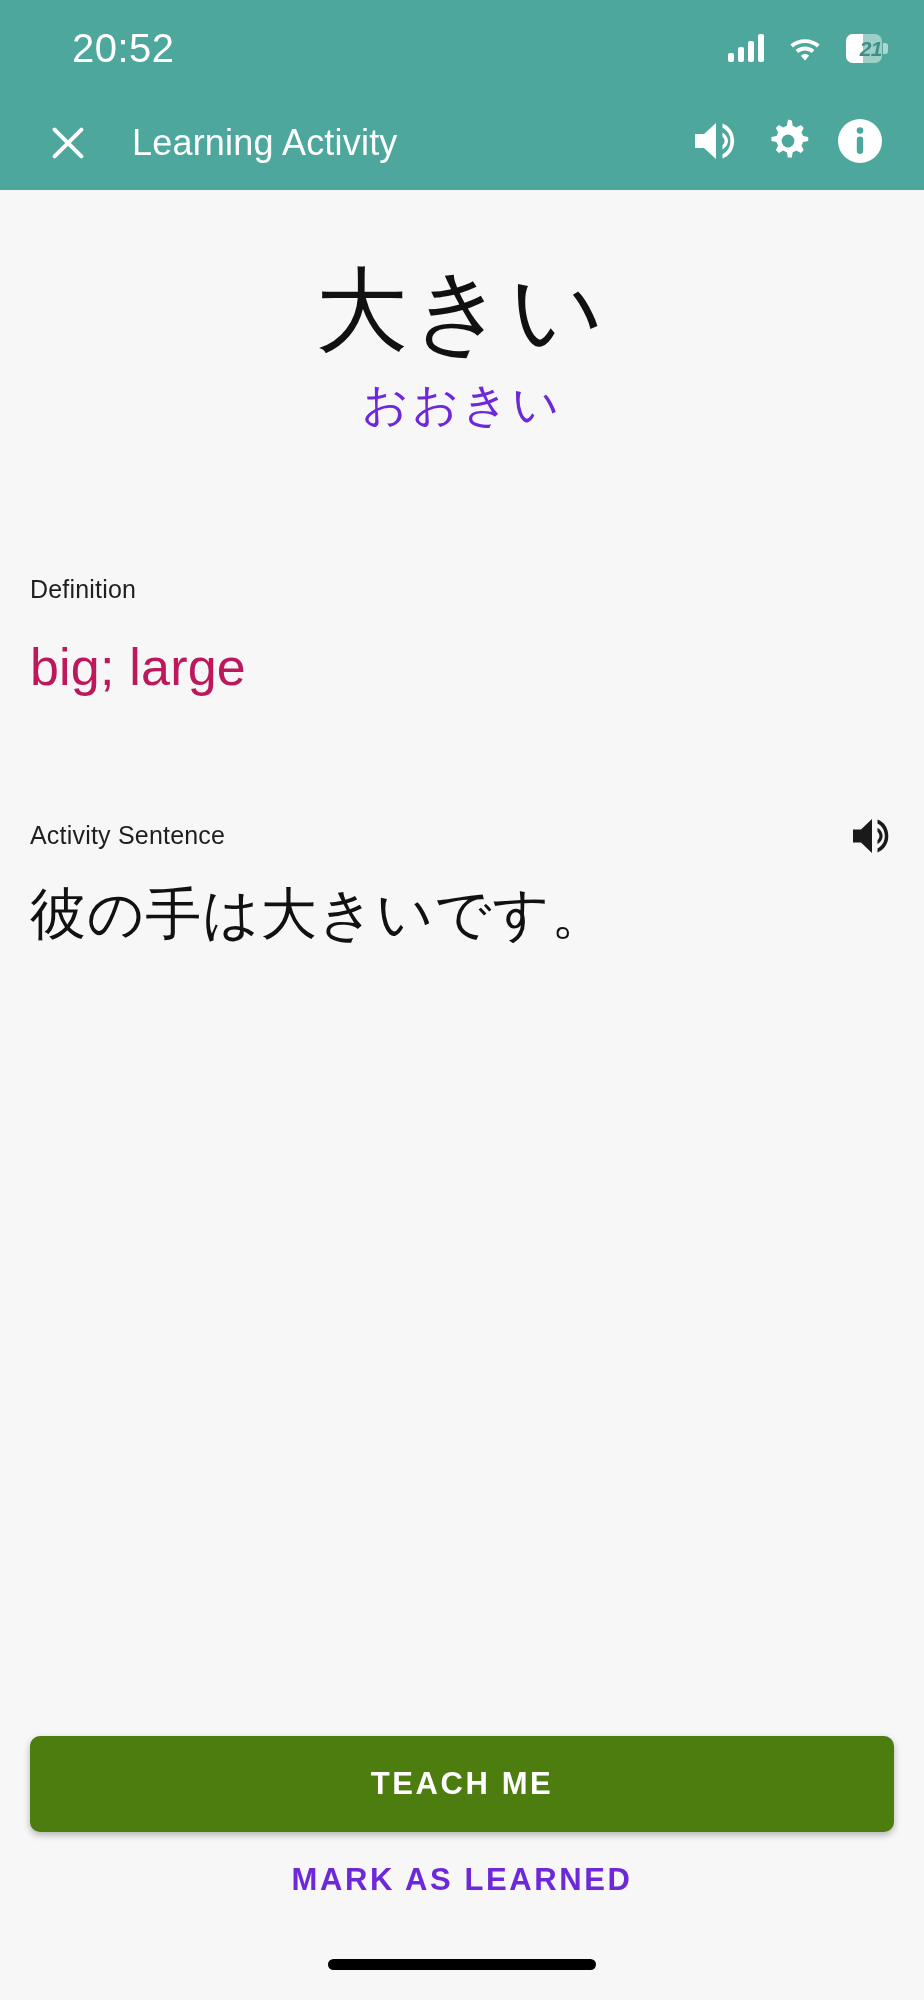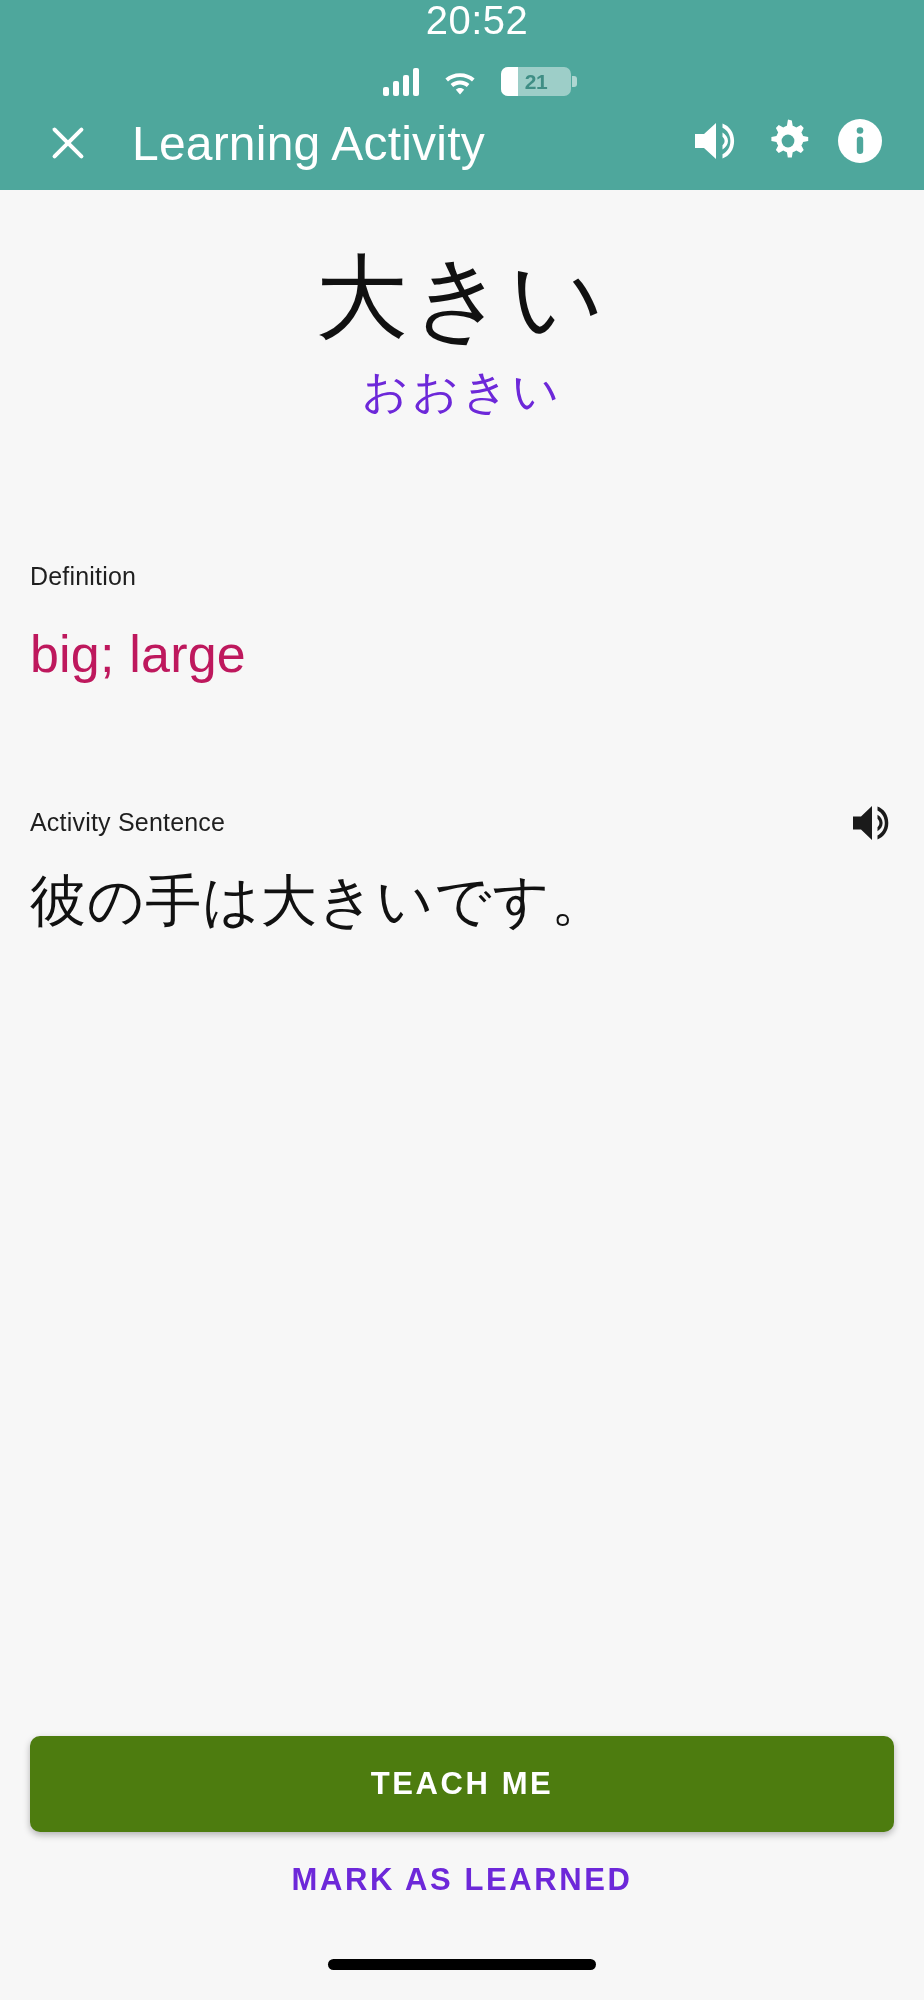--- a/index.html
+++ b/index.html
@@ -9,78 +9,78 @@
     font-family:"Liberation Sans", sans-serif;
     overflow:hidden;
   }
   .phone { position:relative; width:924px; height:2000px; background:#f7f7f7; display:flex; flex-direction:column; }
 
   
   .header { background:#4ea79c; width:100%; height:190px; flex:0 0 190px; position:relative; }
 
   .statusbar {
     height:96px; display:flex; align-items:center;
-    justify-content:space-between; padding:0 42px 0 72px;flex-direction:column;
+    justify-content:space-between; padding:0 42px 0 72px;
   }
   .status-time {
     color:#ffffff; font-size:40px; font-weight:400; letter-spacing:0.5px;
     line-height:1;
   }
   .status-icons { display:flex; align-items:center; gap:24px; }
 
   .signal { display:flex; align-items:flex-end; gap:4px; height:28px; }
   .signal i { display:block; width:6px; background:#ffffff; border-radius:2px; }
   .signal i:nth-child(1){ height:9px; }
   .signal i:nth-child(2){ height:15px; }
   .signal i:nth-child(3){ height:21px; }
   .signal i:nth-child(4){ height:28px; }
 
   .wifi { width:34px; height:26px; position:relative; }
 
   .battery {
-    position:relative; width:70px; height:29px;
+    position:relative; width:36px; height:29px;
     border-radius:7px; background:rgba(255,255,255,0.45);
-    display:flex; align-items:center; justify-content:center;
+    display:flex; align-items:center; justify-content:flex-end;font-style:italic;
   }
   .battery::after{
     content:""; position:absolute; right:-6px; top:9px;
     width:5px; height:11px; border-radius:0 3px 3px 0;
     background:rgba(255,255,255,0.55);
   }
   .battery .fill{
     position:absolute; left:0; top:0; bottom:0; width:17px;
     background:#ffffff; border-radius:7px 0 0 7px;
   }
   .battery .lvl{
     position:relative; font-size:21px; font-weight:700;
     color:#3f8e85; letter-spacing:-0.5px; line-height:1;
   }
 
   .appbar {
     height:94px; display:flex; align-items:center;
     padding:0 28px 0 32px; gap:0;
   }
   .appbar-title {
-    color:#ffffff; font-size:48px; font-weight:400;
+    color:#ffffff; font-size:36px; font-weight:400;
     margin-left:28px; flex:1; letter-spacing:0.2px; white-space:nowrap;
   }
   .icon-btn {
     width:72px; height:72px; display:flex;
     align-items:center; justify-content:center; flex:0 0 auto;
   }
   .close-x { width:46px; height:46px; position:relative; }
   .close-x::before, .close-x::after{
     content:""; position:absolute; left:50%; top:50%;
     width:42px; height:4px; background:#fff; border-radius:2px;
   }
   .close-x::before{ transform:translate(-50%,-50%) rotate(45deg); }
   .close-x::after { transform:translate(-50%,-50%) rotate(-45deg); }
 
   
-  .content { flex:1 1 auto; position:relative; padding:4px 30px; }
+  .content { flex:1 1 auto; position:relative; padding:17px 30px; }
 
   .word-block { text-align:center; padding-top:48px; }
   .word {
     font-family:"DejaVu Serif", serif;
     font-size:92px; color:#111111; line-height:1.22;
     letter-spacing:4px;
   }
   .reading {
     font-family:"DejaVu Serif", serif;
     font-size:46px; color:#6d28d9; line-height:1.3;

